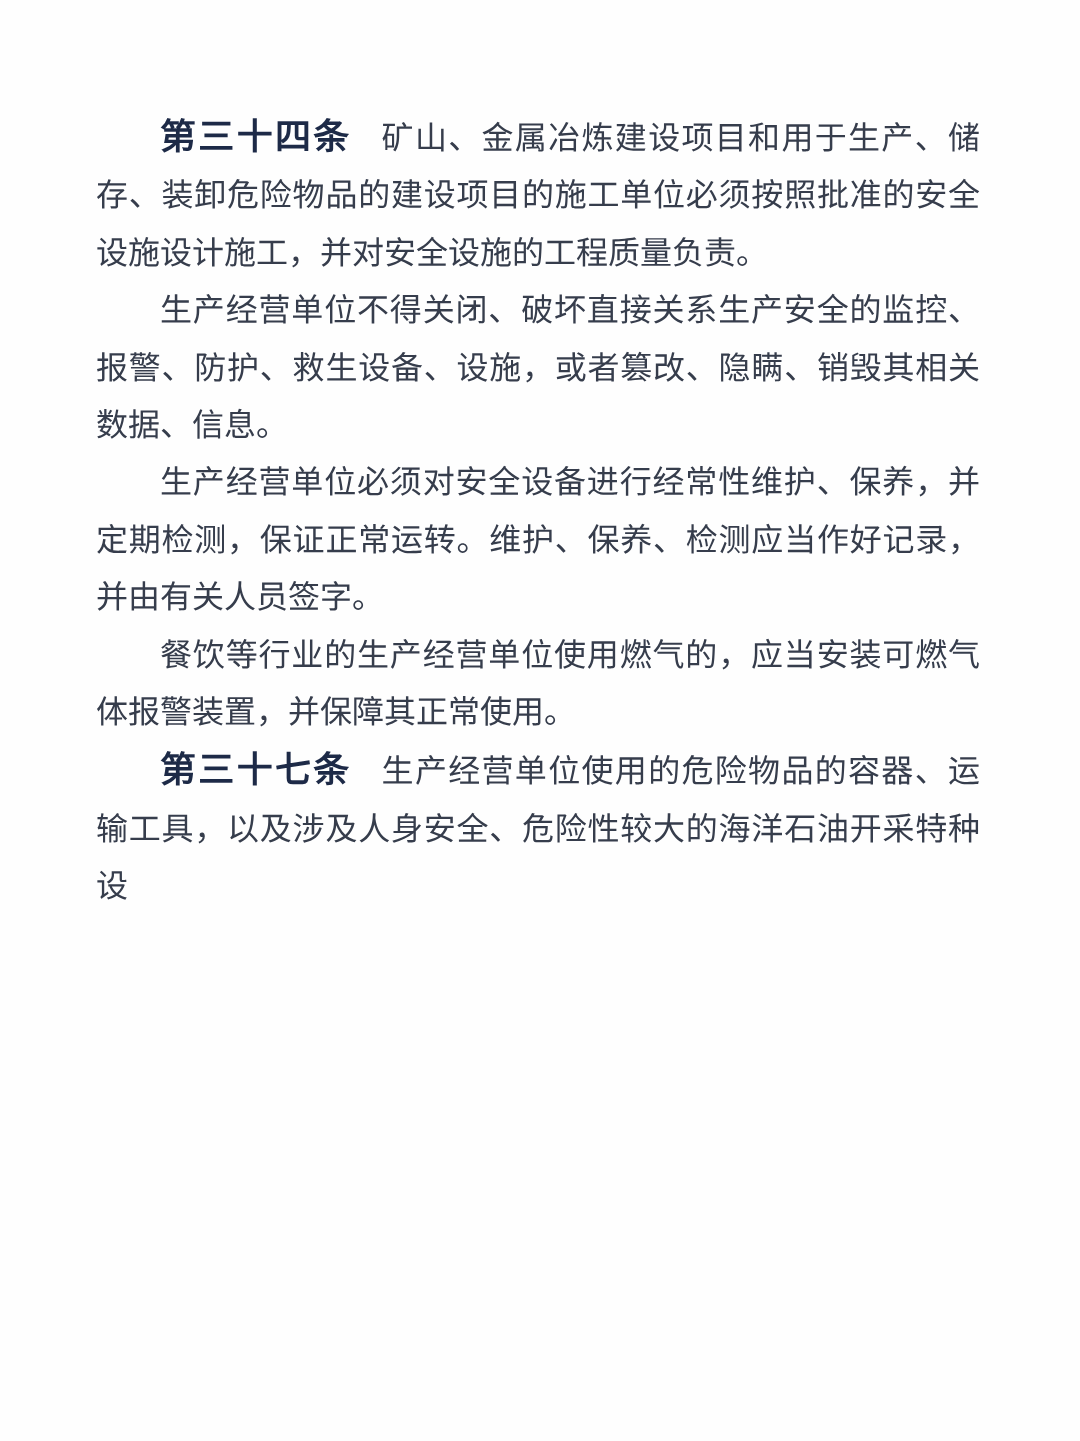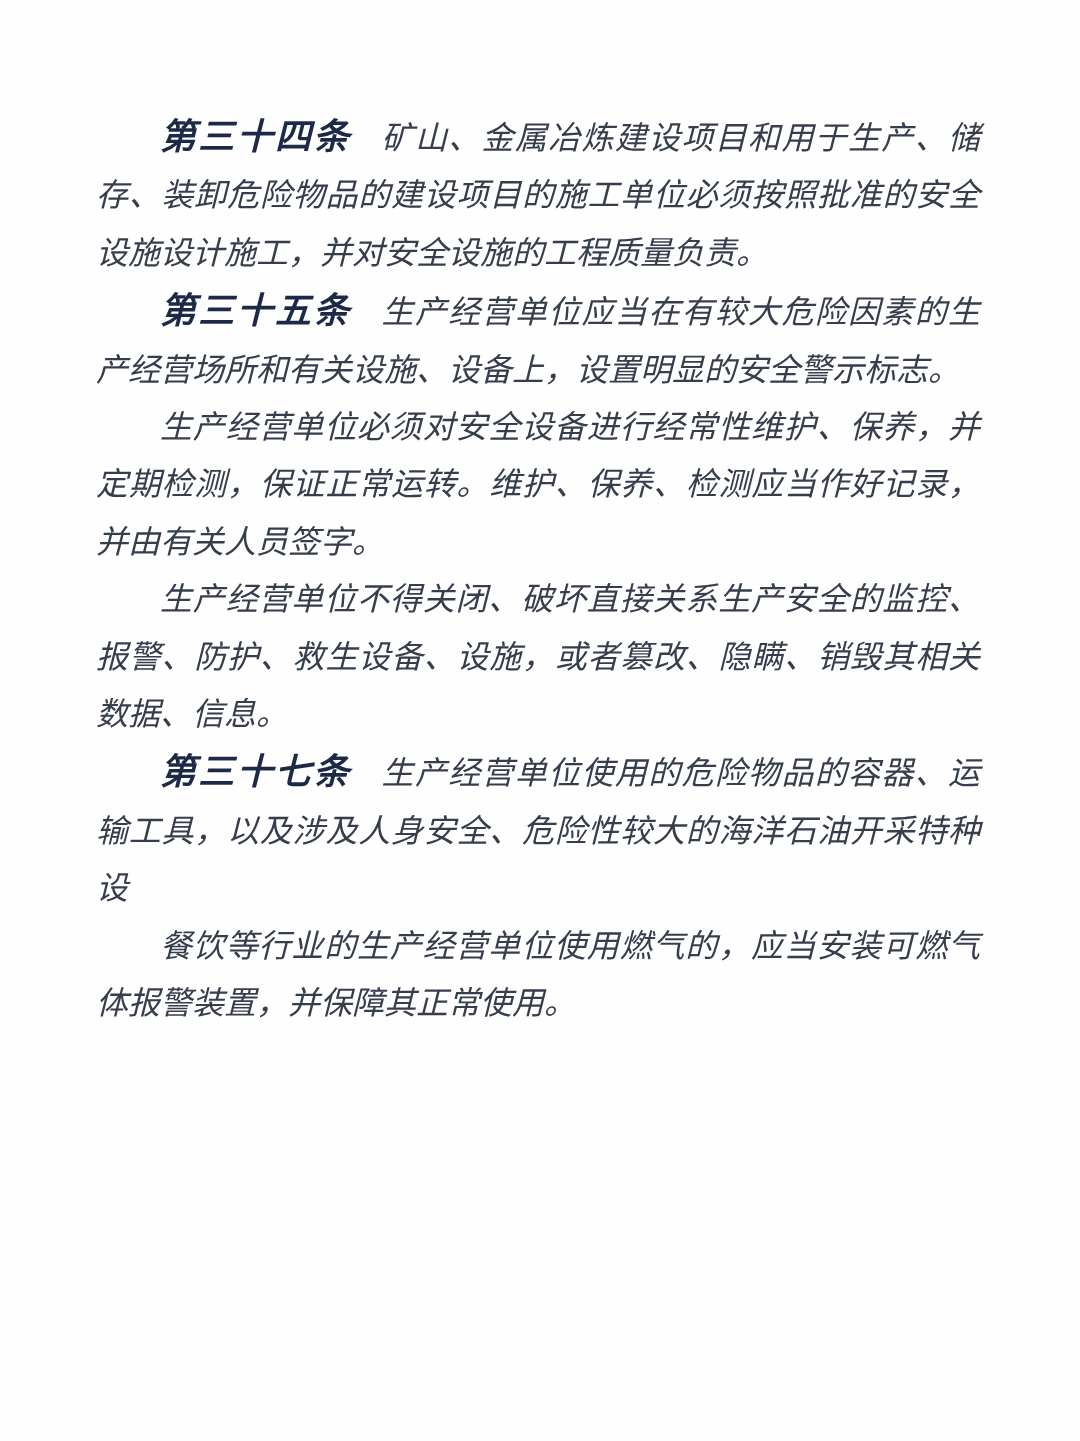--- a/index.html
+++ b/index.html
@@ -8,21 +8,20 @@
     background: #ffffff;
   }
   .page {
     position: relative;
     width: 1080px;
     height: 1441px;
     background: #fefefe;
     overflow: hidden;
     box-sizing: border-box;
     padding: 108px 100px 0 96px;
-    font-style: italic;
   }
   .doc {
     width: 884px;
   }
   .doc p {
     margin: 0;
     padding: 0;
     font-family: "Liberation Serif", "DejaVu Serif", serif;
     font-size: 32px;
     line-height: 57.4px;
@@ -43,25 +42,24 @@
 </style>
 </head>
 <body>
 
 <div class="page">
   <div class="doc">
 
     <p><b class="art">第三十四条</b><span>矿山、金属冶炼建设项目和用于生产、储存、装卸危险物品的建设项目的施工单位必须按照批准的安全设施设计施工，并对安全设施的工程质量负责。</span></p>
 
 
-    <p><b class="art">第三十五条</b><span>生产经营单位应当在有较大危险因素的生产经营场所和有关设施、设备上，设置明显的安全警示标志。</span></p>
 
+
+    <p><span>生产经营单位不得关闭、破坏直接关系生产安全的监控、报警、防护、救生设备、设施，或者篡改、隐瞒、销毁其相关数据、信息。</span></p>
 
     <p><span>生产经营单位必须对安全设备进行经常性维护、保养，并定期检测，保证正常运转。维护、保养、检测应当作好记录，并由有关人员签字。</span></p>
 
-    <p><span>生产经营单位不得关闭、破坏直接关系生产安全的监控、报警、防护、救生设备、设施，或者篡改、隐瞒、销毁其相关数据、信息。</span></p>
+    <p><span>餐饮等行业的生产经营单位使用燃气的，应当安装可燃气体报警装置，并保障其正常使用。</span></p>
 
     <p><b class="art">第三十七条</b><span>生产经营单位使用的危险物品的容器、运输工具，以及涉及人身安全、危险性较大的海洋石油开采特种设</span></p>
-
-    <p><span>餐饮等行业的生产经营单位使用燃气的，应当安装可燃气体报警装置，并保障其正常使用。</span></p>
 
   </div>
 </div>
 
 </body></html>

